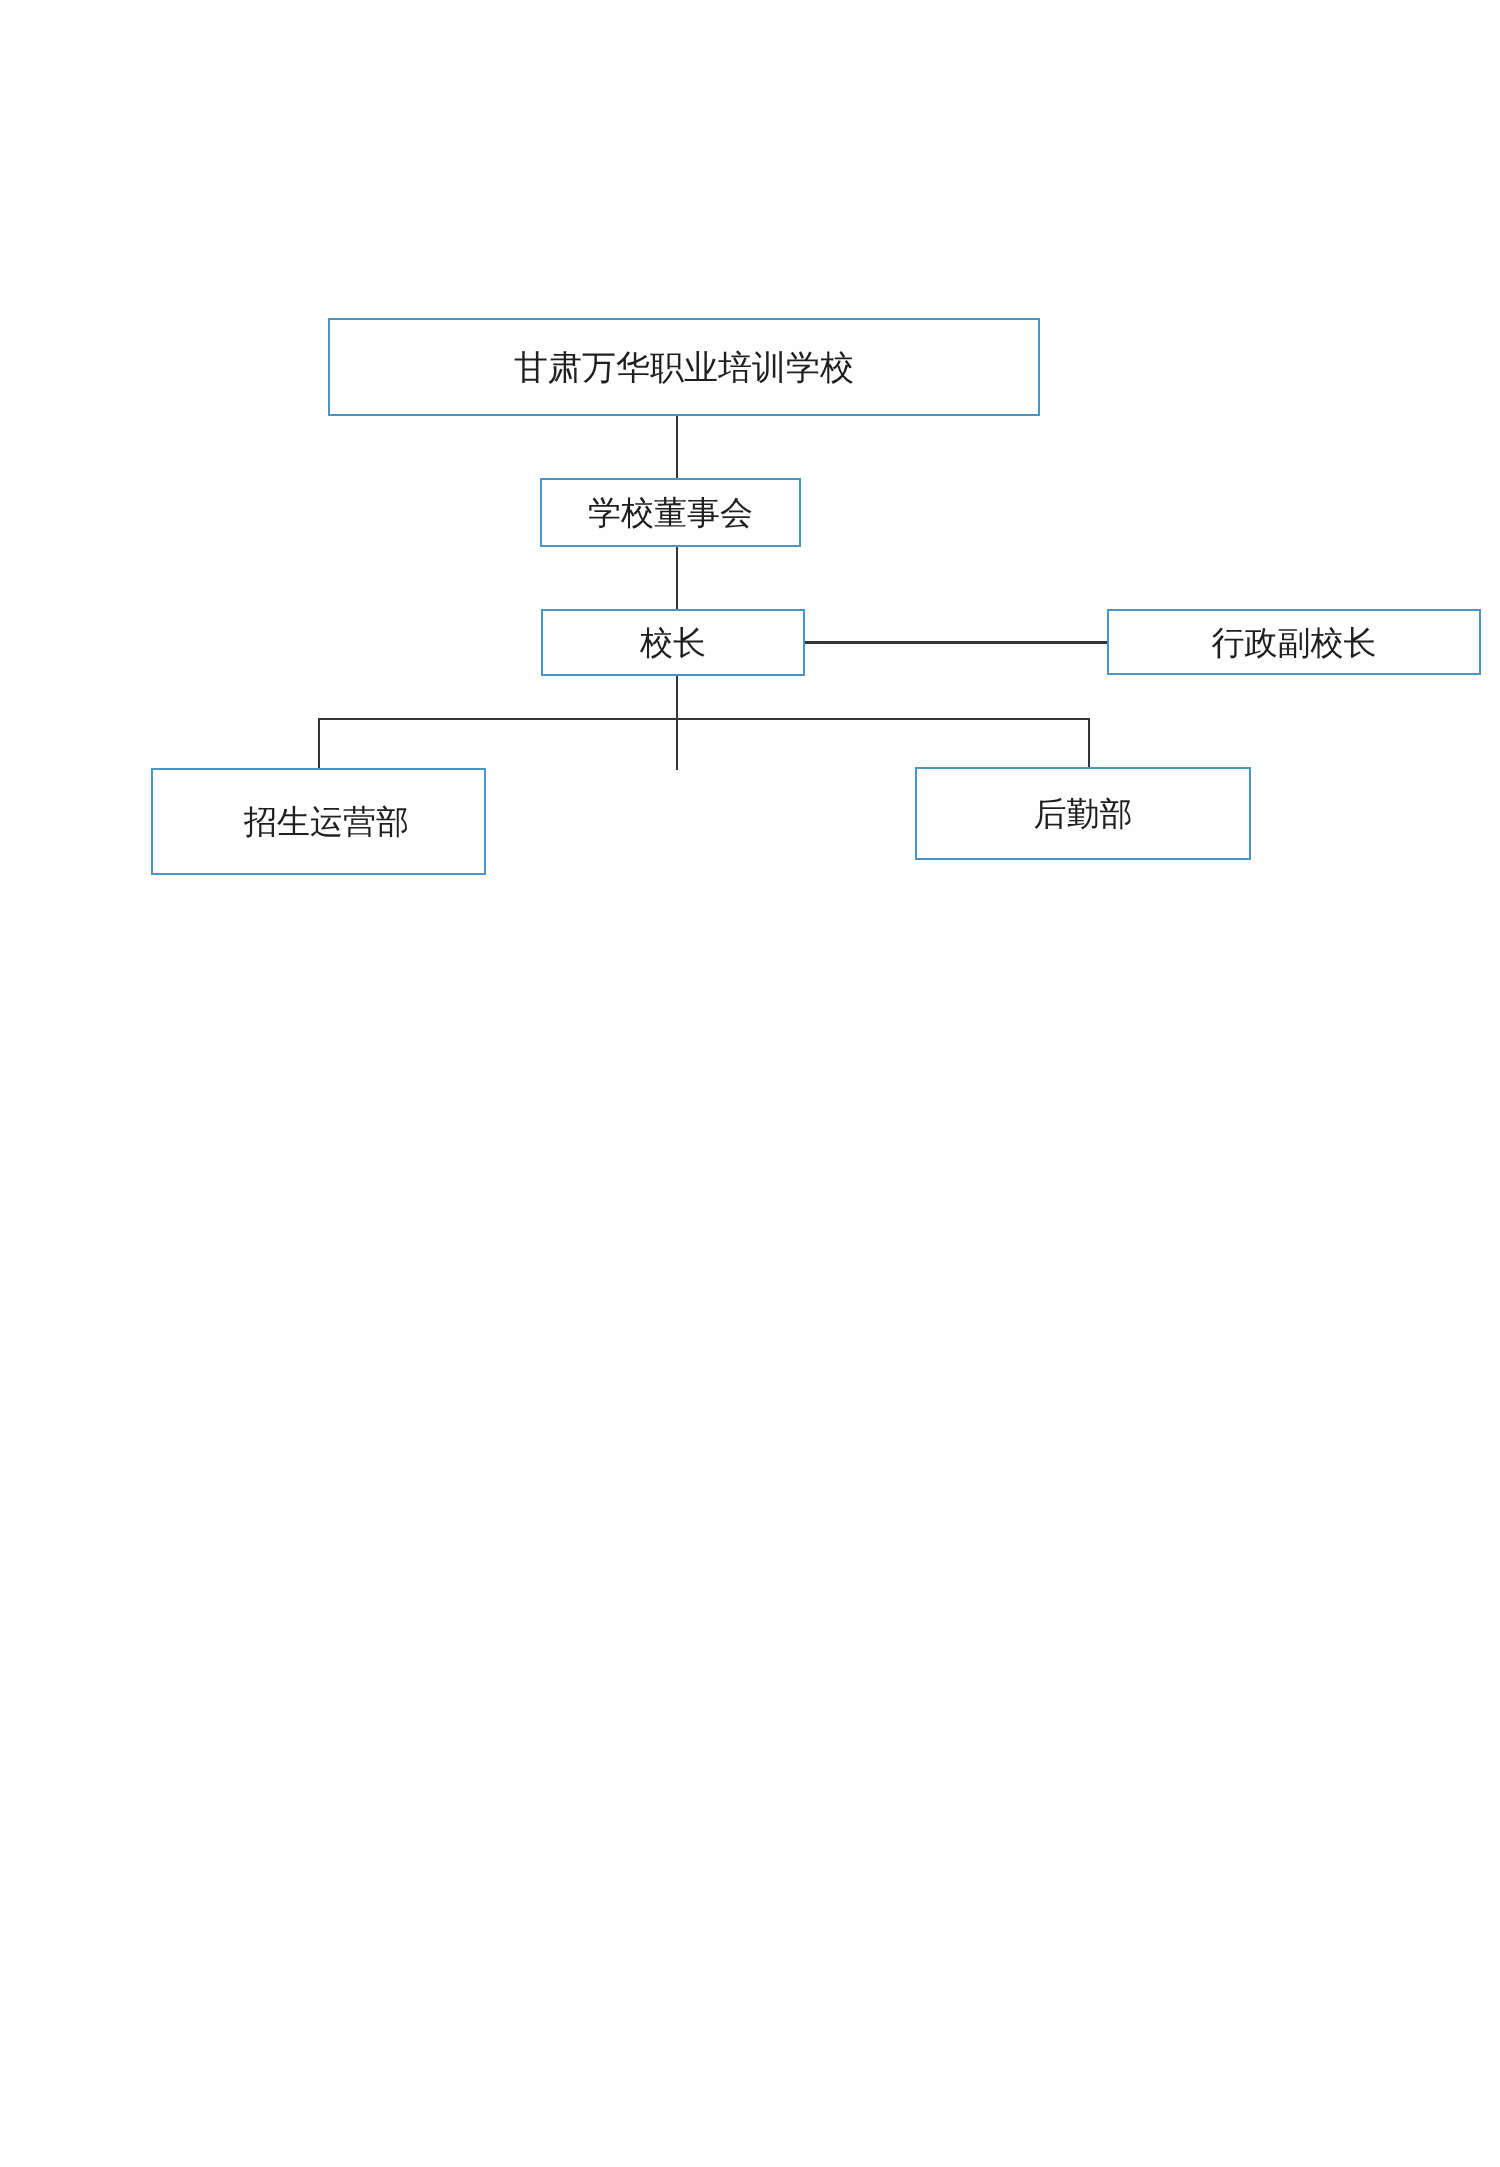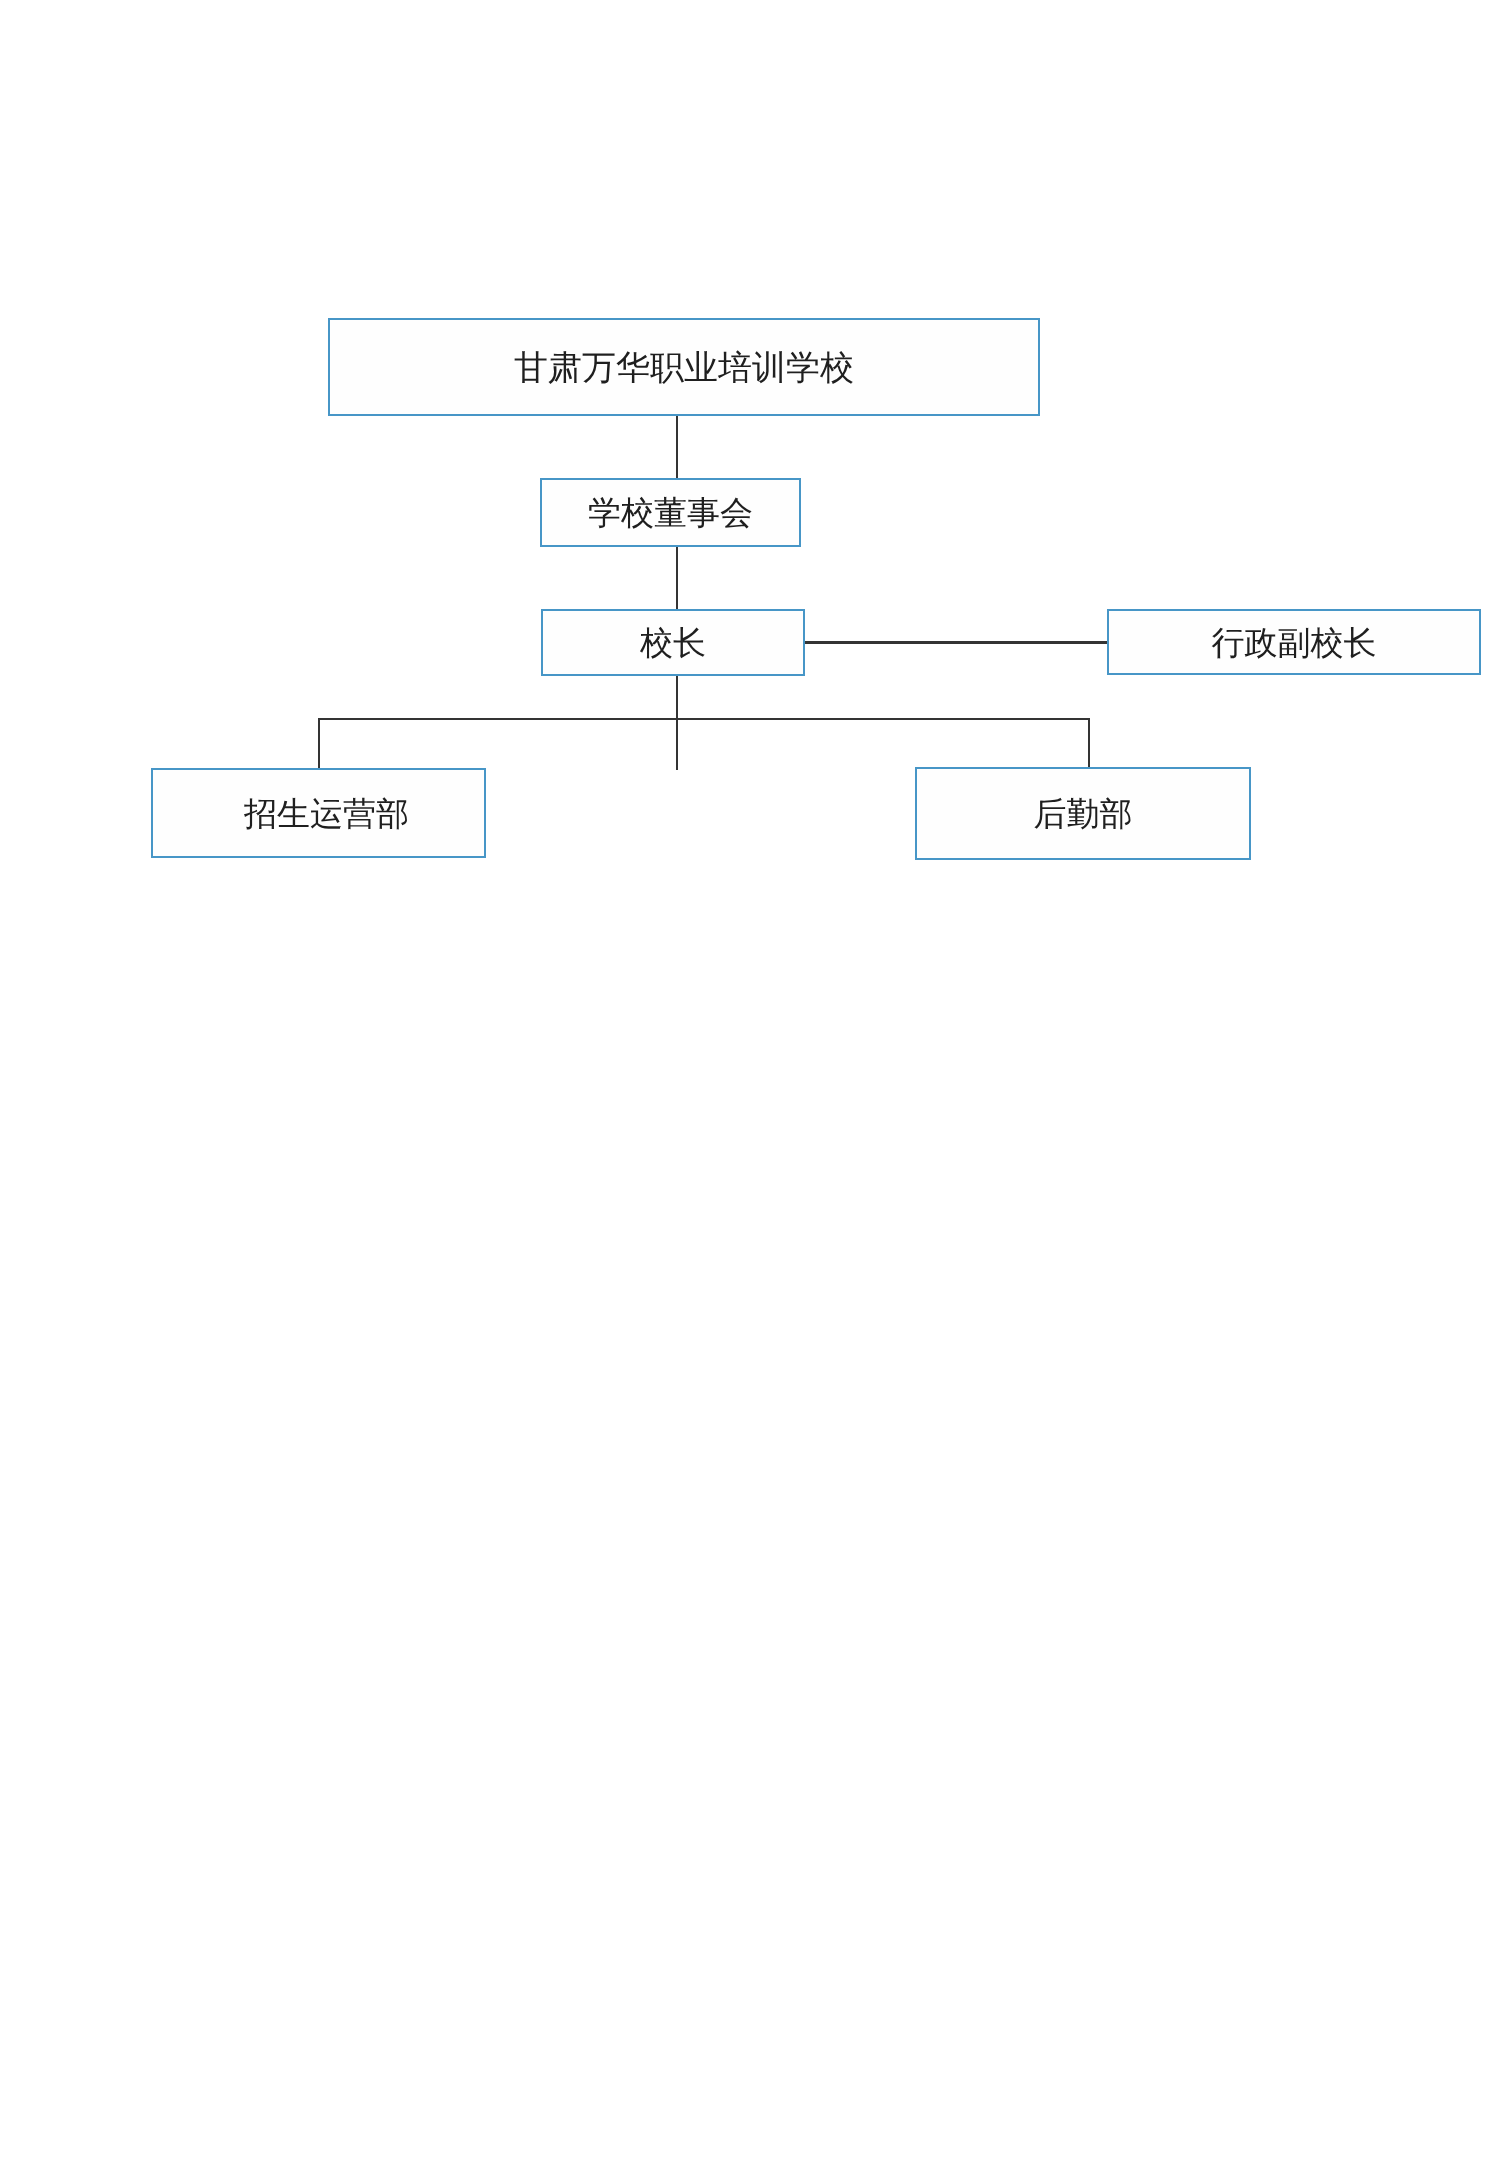--- a/index.html
+++ b/index.html
@@ -32,21 +32,21 @@
   .line {
     position: absolute;
     background: #343434;
   }
 
   
   .n-school     { left: 300px;  top: 318px; width: 712px; height: 98px; font-size: 34px; }
   .n-board      { left: 512px;  top: 478px; width: 261px; height: 69px; }
   .n-principal  { left: 513px;  top: 609px; width: 264px; height: 67px; }
   .n-vice       { left: 1079px; top: 609px; width: 374px; height: 66px; }
-  .n-admissions { left: 123px;  top: 768px; width: 335px; height: 90px; padding-left: 16px; }
+  .n-admissions { left: 123px;  top: 768px; width: 335px; height: 107px; padding-left: 16px; }
   .n-academic   { left: 488px;  top: 769px; width: 332px; height: 90px; }
   .n-logistics  { left: 887px;  top: 767px; width: 336px; height: 93px; }
 
   
   .l-school-board    { left: 648px; top: 416px; width: 2px;   height: 62px; }
   .l-board-principal { left: 648px; top: 547px; width: 2px;   height: 62px; }
   .l-principal-vice  { left: 777px; top: 641px; width: 302px; height: 3px;  }
   .l-principal-down  { left: 648px; top: 676px; width: 2px;   height: 94px; }
   .l-bus             { left: 290px; top: 718px; width: 772px; height: 2px;  }
   .l-drop-left       { left: 290px; top: 718px; width: 2px;   height: 50px; }

